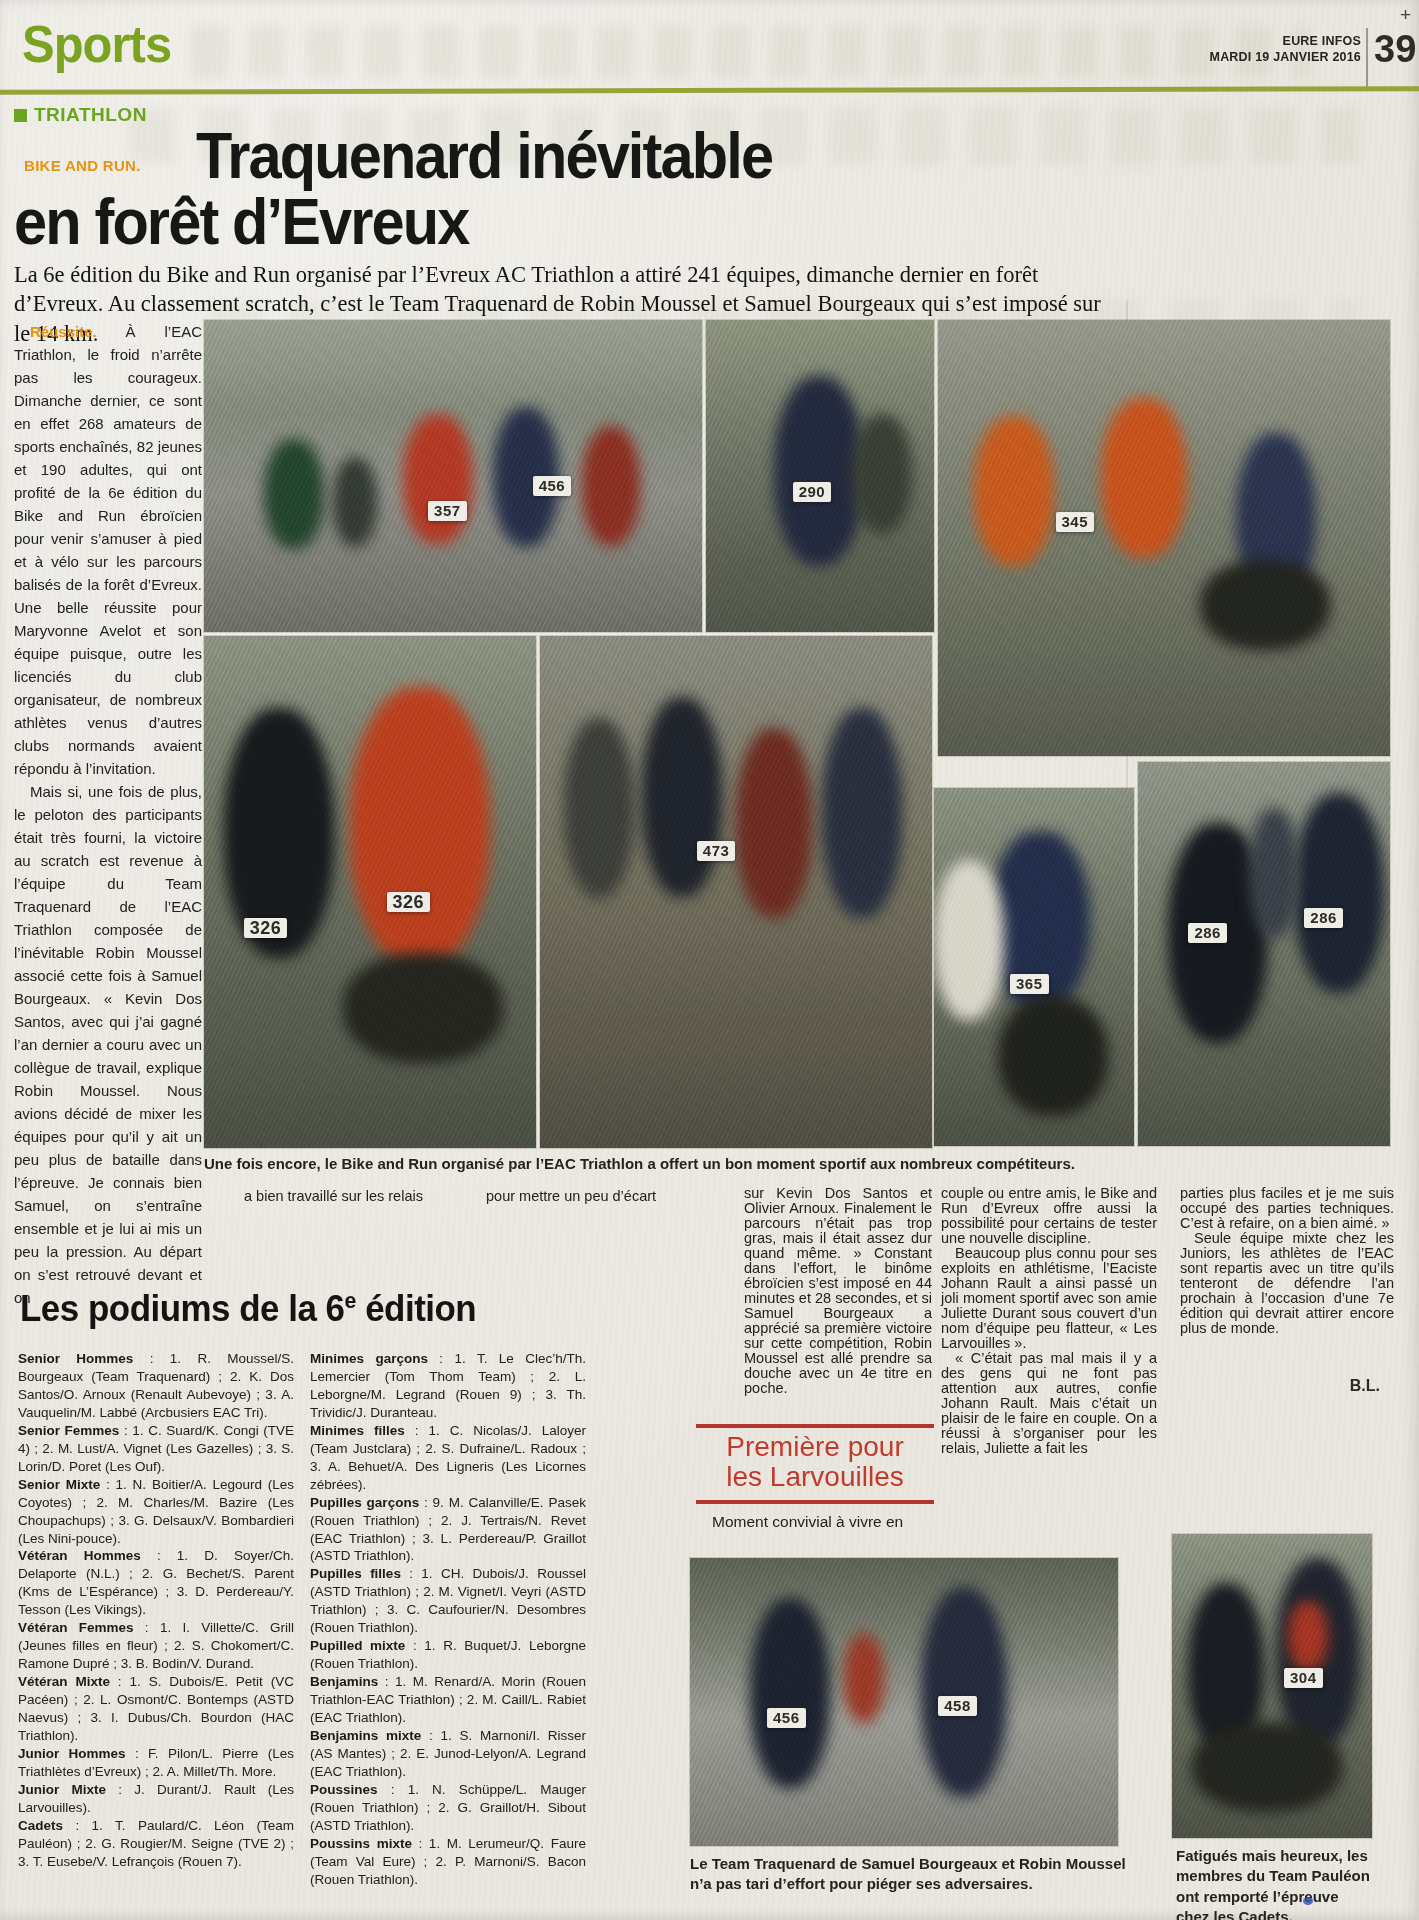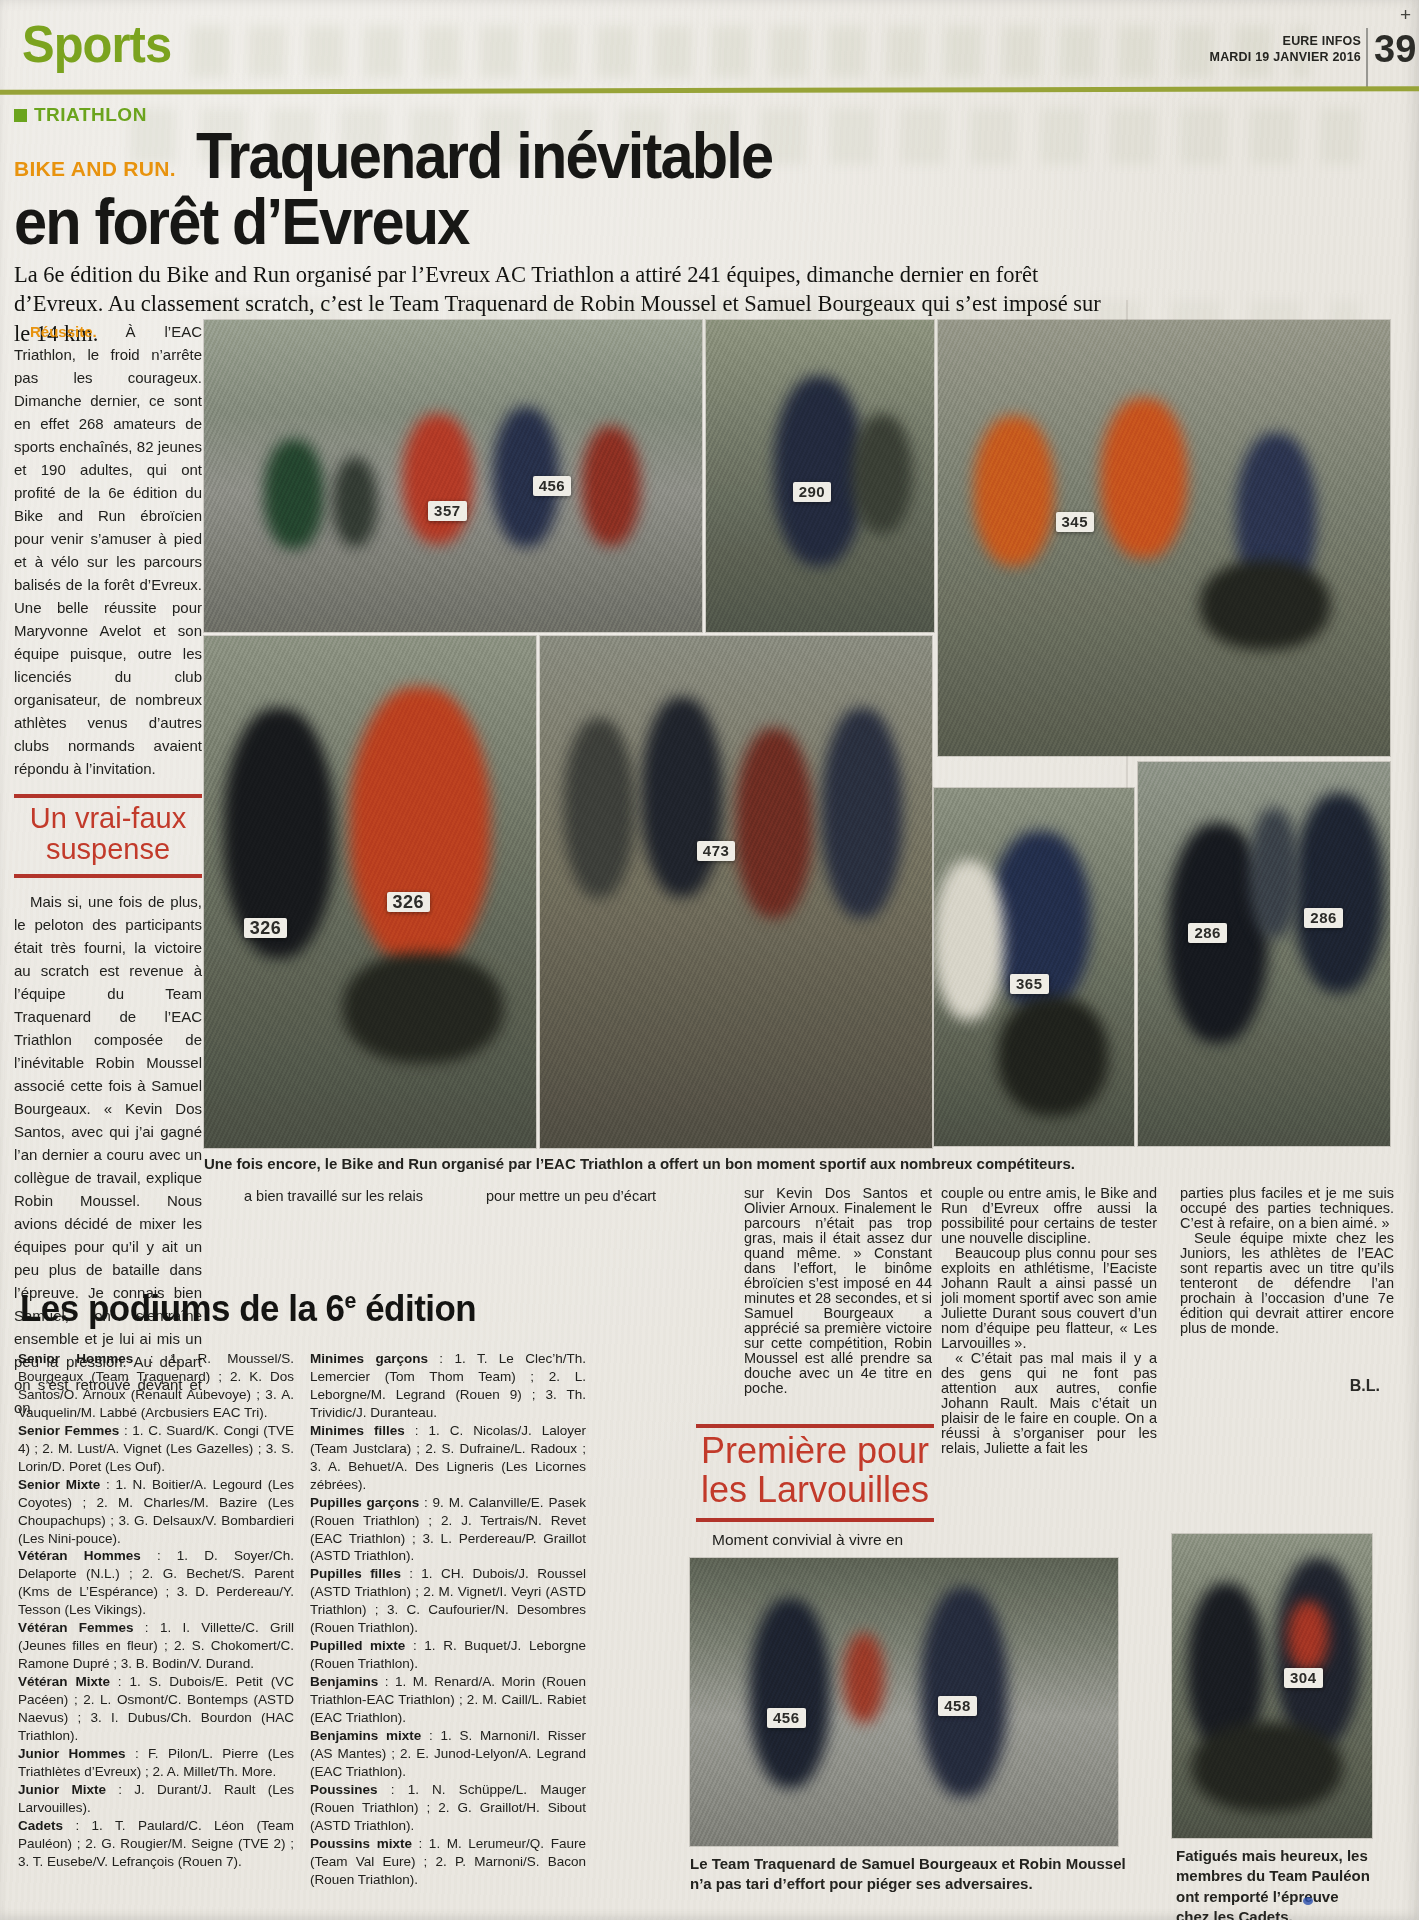--- a/index.html
+++ b/index.html
@@ -21,42 +21,42 @@
   .top-rule{left:0;top:88px;width:1419px;height:5px;background:#97a338;transform:rotate(-.15deg);}
   .masthead{top:33px;right:58px;text-align:right;font-size:12.5px;font-weight:bold;
     line-height:1.3;color:#242420;letter-spacing:.2px;}
   .mast-sep{left:1366px;top:28px;width:2px;height:62px;background:#6d6d68;opacity:.65;}
   .page-number{left:1374px;top:28px;font-size:38px;font-weight:bold;color:#2c2c28;}
   .corner-mark{left:1400px;top:4px;font-size:19px;color:#44443f;}
   
   .rubric{left:14px;top:104px;display:flex;align-items:center;gap:7px;}
   .rubric-square{width:13px;height:13px;background:#6ba41d;display:inline-block;}
   .rubric-label{font-size:19px;font-weight:bold;color:#6ba41d;letter-spacing:.5px;text-align:right;}
-  .kicker{left:14px;top:157px;font-size:21px;font-weight:bold;color:#e8930e;letter-spacing:.3px;}
+  .kicker{left:24px;top:157px;font-size:15px;font-weight:bold;color:#e8930e;letter-spacing:.3px;}
   .headline{font-weight:bold;color:#171715;font-size:64px;line-height:1;
     transform:scaleX(.93);transform-origin:left top;letter-spacing:-2px;}
   .headline-1{left:196px;top:124px;}
   .headline-2{left:14px;top:190px;}
   .lead{left:14px;top:260px;width:1104px;font-family:"Liberation Serif", serif;
     font-size:22.5px;line-height:1.3;color:#131310;}
   
   .leftcol{left:14px;top:320px;width:188px;}
   .body-p{margin:0;text-align:justify;font-size:15px;line-height:23px;color:#21211e;}
   .indent{text-indent:16px;}
   .lead-in{font-weight:bold;color:#e8930e;}
   .red-subhead{margin:14px 0 12px 0;border-top:4px solid #b2342a;border-bottom:4px solid #b2342a;
     padding:5px 2px 9px 2px;text-align:center;color:#c23a2a;font-size:29px;line-height:1.07;}
   .midfrag{font-size:14.5px;color:#21211e;}
   .midcol{text-align:justify;font-size:14.5px;line-height:15px;color:#21211e;}
   .midcol p{margin:0;}
   .midcol p + p{text-indent:14px;}
   .byline{text-align:right;font-size:16px;font-weight:bold;color:#2a2a27;padding-right:14px;}
   .premiere{left:696px;top:1424px;width:238px;}
   .premiere-head{border-top:4px solid #b2342a;border-bottom:4px solid #b2342a;
-    padding:4px 0 8px 0;text-align:center;color:#c23a2a;font-size:36px;line-height:1.08;}
+    padding:4px 0 8px 0;text-align:center;color:#c23a2a;font-size:28px;line-height:1.08;}
   .premiere-intro{margin-top:9px;font-size:15.5px;color:#21211e;text-indent:16px;}
   
   .caption{font-weight:bold;font-size:15px;line-height:1.35;color:#23231f;}
   
   .podiums-title{left:20px;top:1288px;font-size:36px;font-weight:bold;color:#141412;
     letter-spacing:-.5px;transform:scaleX(.97);transform-origin:left top;}
   .podiums-title sup{font-size:22px;}
   .podiums-list{left:18px;top:1350px;width:568px;height:545px;
     column-count:2;column-gap:16px;
     font-size:13.5px;line-height:1.33;text-align:justify;color:#21211e;}
@@ -106,21 +106,20 @@
     <span class="rubric-square"></span>
     <span class="rubric-label">TRIATHLON</span>
   </div>
   <div class="abs kicker">BIKE AND RUN.</div>
   <div class="abs headline headline-1">Traquenard inévitable</div>
   <div class="abs headline headline-2">en forêt d’Evreux</div>
   <div class="abs lead">La 6e édition du Bike and Run organisé par l’Evreux AC Triathlon a attiré 241 équipes, dimanche dernier en forêt d’Evreux. Au classement scratch, c’est le Team Traquenard de Robin Moussel et Samuel Bourgeaux qui s’est imposé sur le 14 km.</div>
 
   <div class="abs leftcol">
     <p class="body-p indent"><b class="lead-in">Réussite.</b><span> À l’EAC Triathlon, le froid n’arrête pas les courageux. Dimanche dernier, ce sont en effet 268 amateurs de sports enchaînés, 82 jeunes et 190 adultes, qui ont profité de la 6e édition du Bike and Run ébroïcien pour venir s’amuser à pied et à vélo sur les parcours balisés de la forêt d’Evreux. Une belle réussite pour Maryvonne Avelot et son équipe puisque, outre les licenciés du club organisateur, de nombreux athlètes venus d’autres clubs normands avaient répondu à l’invitation.</span></p>
-    <div class="red-subhead">Un vrai-faux suspense</div>
     <p class="body-p indent">Mais si, une fois de plus, le peloton des participants était très fourni, la victoire au scratch est revenue à l’équipe du Team Traquenard de l’EAC Triathlon composée de l’inévitable Robin Moussel associé cette fois à Samuel Bourgeaux. « Kevin Dos Santos, avec qui j’ai gagné l’an dernier a couru avec un collègue de travail, explique Robin Moussel. Nous avions décidé de mixer les équipes pour qu’il y ait un peu plus de bataille dans l’épreuve. Je connais bien Samuel, on s’entraîne ensemble et je lui ai mis un peu la pression. Au départ on s’est retrouvé devant et on</p>
   </div>
 
   <div class="photo" style="left:204px;top:320px;width:498px;height:312px;
               background:linear-gradient(180deg,#99a090 0%,#848b7d 30%,#8e8f88 55%,#7c7d75 80%,#6e6f67 100%);">
     <i class="blob" style="left:12%;top:38%;width:60px;height:110px;background:#24452e;"></i>
     <i class="blob" style="left:40%;top:30%;width:70px;height:130px;background:#b33a26;"></i>
     <i class="blob" style="left:58%;top:28%;width:66px;height:140px;background:#27304a;"></i>
     <i class="blob" style="left:76%;top:34%;width:58px;height:120px;background:#8c2f22;"></i>
     <i class="blob" style="left:26%;top:44%;width:44px;height:90px;background:#333b33;"></i>

